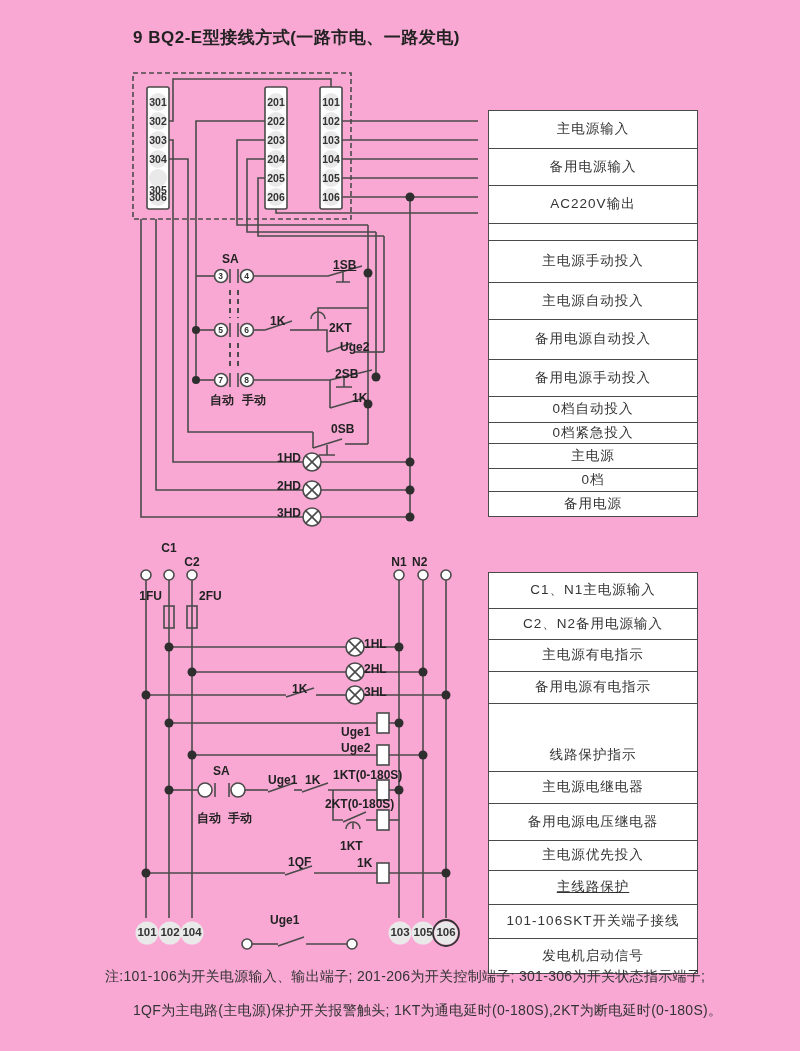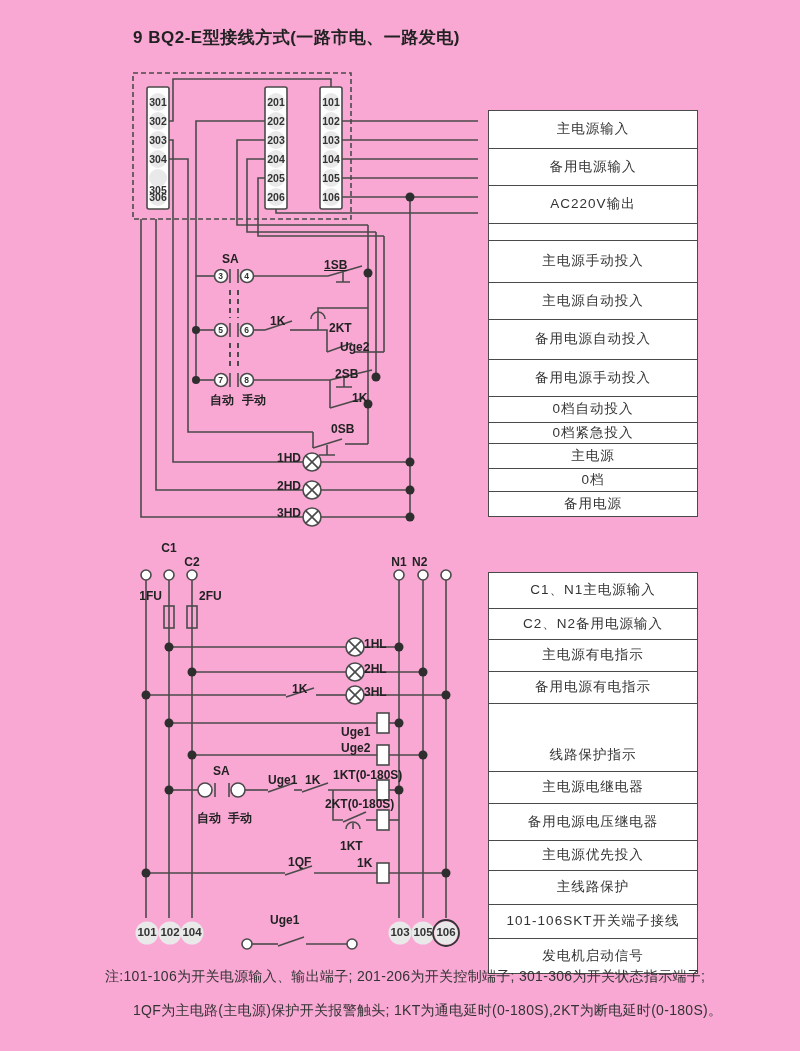--- a/index.html
+++ b/index.html
@@ -295,21 +295,21 @@
 
   <div class="abs lbl" style="left:222px;top:252px;">SA</div>
   <div class="abs digit" style="left:214px;top:270px;">3</div>
   <div class="abs digit" style="left:240px;top:270px;">4</div>
   <div class="abs digit" style="left:214px;top:324px;">5</div>
   <div class="abs digit" style="left:240px;top:324px;">6</div>
   <div class="abs digit" style="left:214px;top:374px;">7</div>
   <div class="abs digit" style="left:240px;top:374px;">8</div>
   <div class="abs lbl" style="left:210px;top:392px;">自动</div>
   <div class="abs lbl" style="left:242px;top:392px;">手动</div>
-  <div class="abs lbl" style="left:324px;top:258px;text-decoration:underline;">1SB</div>
+  <div class="abs lbl" style="left:333px;top:258px;text-decoration:underline;">1SB</div>
   <div class="abs lbl" style="left:270px;top:314px;">1K</div>
   <div class="abs lbl" style="left:329px;top:321px;">2KT</div>
   <div class="abs lbl" style="left:340px;top:340px;">Uge2</div>
   <div class="abs lbl" style="left:335px;top:367px;">2SB</div>
   <div class="abs lbl" style="left:352px;top:391px;">1K</div>
   <div class="abs lbl" style="left:331px;top:422px;">0SB</div>
   <div class="abs lbl" style="left:272px;top:451px;width:29px;text-align:right;">1HD</div>
   <div class="abs lbl" style="left:272px;top:479px;width:29px;text-align:right;">2HD</div>
   <div class="abs lbl" style="left:272px;top:506px;width:29px;text-align:right;">3HD</div>
 
@@ -361,21 +361,21 @@
 
   <div class="ftable" style="top:572px;">
     <div class="frow" style="height:34.5px;">C1、N1主电源输入</div>
     <div class="frow" style="height:30.5px;">C2、N2备用电源输入</div>
     <div class="frow" style="height:30.5px;">主电源有电指示</div>
     <div class="frow" style="height:31.5px;">备用电源有电指示</div>
     <div class="frow" style="height:30.5px;margin-top:36px;">线路保护指示</div>
     <div class="frow" style="height:31.5px;">主电源电继电器</div>
     <div class="frow" style="height:35.5px;">备用电源电压继电器</div>
     <div class="frow" style="height:29.5px;">主电源优先投入</div>
-    <div class="frow" style="height:32.5px;">主线路保护</div>
+    <div class="frow" style="height:32.5px;text-decoration:underline;">主线路保护</div>
     <div class="frow" style="height:33.5px;">101-106SKT开关端子接线</div>
     <div class="frow" style="height:33.5px;">发电机启动信号</div>
   </div>
 
   <div class="abs note" style="left:105px;top:968px;">注:101-106为开关电源输入、输出端子; 201-206为开关控制端子; 301-306为开关状态指示端子;</div>
   <div class="abs note" style="left:133px;top:1002px;">1QF为主电路(主电源)保护开关报警触头; 1KT为通电延时(0-180S),2KT为断电延时(0-180S)。</div>
 
 </div>
 
 </body></html>

